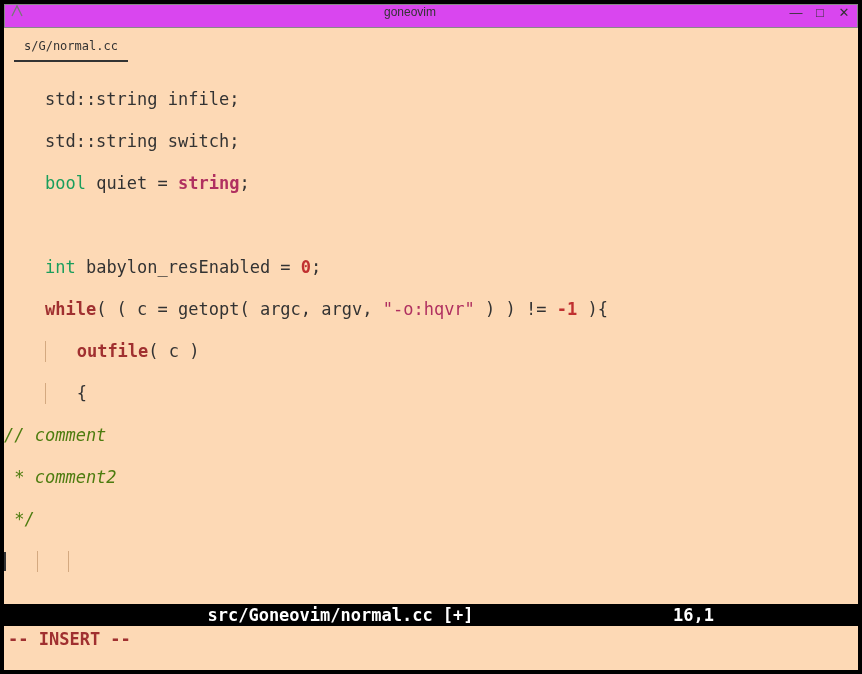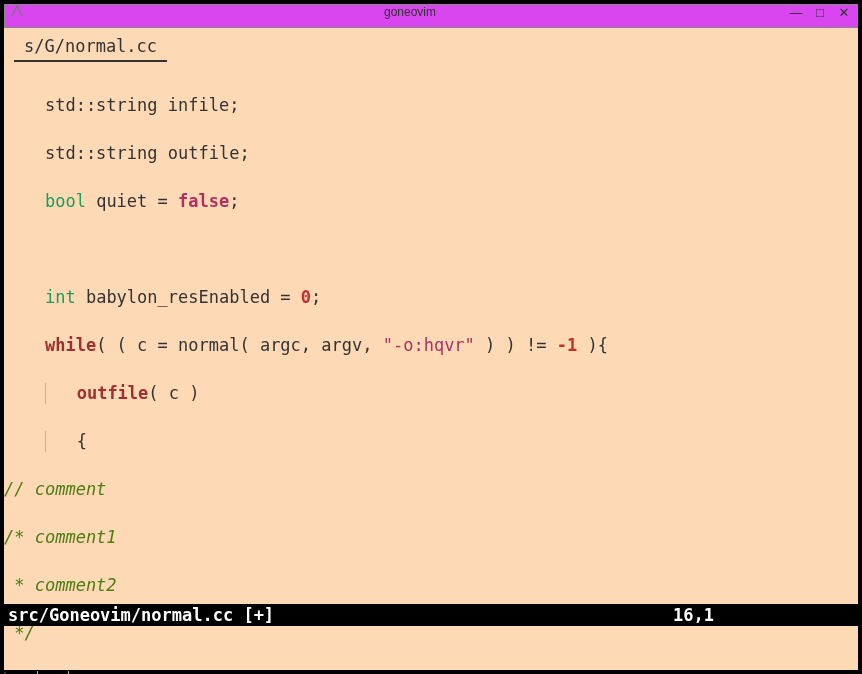--- a/index.html
+++ b/index.html
@@ -51,29 +51,29 @@
 }
 .tab-bar {
   display: flex;
   padding-left: 10px;
   padding-top: 6px;
 }
 .tab {
   padding: 2px 10px 3px 10px;
   border-bottom: 2px solid #333;
   color: #333;
-  font-size: 17px;
+  font-size: 12px;
 }
 .code-area {
   padding-top: 6px;
   color: #333;
   white-space: pre;
   position: relative;
 }
-.line { height: 21px; margin-top: 6px; }
+.line { height: 21px; }
 .indent-guide {
   border-left: 1px solid #d4a980;
   display: inline-block;
   height: 21px;
   vertical-align: top;
 }
 .kw-type { color: #1a9e5c; font-weight: normal; }
 .kw-ctrl { color: #a03030; font-weight: bold; }
 .str { color: #b03060; }
 .num { color: #c03030; font-weight: bold; }
@@ -92,21 +92,21 @@
   bottom: 44px;
   left: 0; right: 0;
   height: 22px;
   background: #000;
   color: #fff;
   font-weight: bold;
   display: flex;
   align-items: center;
   padding: 0 4px;
 }
-.status-file { flex: 1; }
+.status-file { flex: 1; text-align: center; }
 .status-pos { margin-right: 140px; }
 .modeline {
   position: absolute;
   bottom: 20px;
   left: 4px;
   color: #a03030;
   font-weight: bold;
 }
 </style>
 </head>
@@ -127,42 +127,42 @@
     </div>
   </div>
 
   <div class="editor">
     <div class="tab-bar">
       <div class="tab"> s/G/normal.cc </div>
     </div>
 
     <div class="code-area">
 <div class="line"><span>    std::string infile;</span></div>
-<div class="line"><span>    std::string outfile;</span></div>
-<div class="line">    <span class="kw-type">bool</span><span> quiet = </span><span class="bool">false</span><span>;</span></div>
+<div class="line"><span>    std::string switch;</span></div>
+<div class="line">    <span class="kw-type">bool</span><span> quiet = </span><span class="bool">string</span><span>;</span></div>
 <div class="line"> </div>
 <div class="line">    <span class="kw-type">int</span><span> babylon_resEnabled = </span><span class="num">0</span><span>;</span></div>
-<div class="line">    <span class="kw-ctrl">while</span><span>( ( c = normal( argc, argv, </span><span class="str">"-o:hqvr"</span><span> ) ) != </span><span class="num">-1</span><span> ){</span></div>
+<div class="line">    <span class="kw-ctrl">while</span><span>( ( c = getopt( argc, argv, </span><span class="str">"-o:hqvr"</span><span> ) ) != </span><span class="num">-1</span><span> ){</span></div>
 <div class="line">    <span class="indent-guide"></span>   <span class="kw-ctrl">outfile</span><span>( c )</span></div>
 <div class="line">    <span class="indent-guide"></span>   <span>{</span></div>
 <div class="line"><span class="comment">// comment</span></div>
-<div class="line"><span class="comment">/* comment1</span></div>
 <div class="line"><span class="comment"> * comment2</span></div>
 <div class="line"><span class="comment"> */</span></div>
 <div class="line"><span class="cursor"></span>   <span class="indent-guide"></span>   <span class="indent-guide"></span></div>
 
 
 
 
 
 
 
 
 
 
     </div>
 
     <div class="statusline">
       <span class="status-file">src/Goneovim/normal.cc [+]</span>
       <span class="status-pos">16,1</span>
     </div>
+    <div class="modeline">-- INSERT --</div>
   </div>
 </div>
 
 </body></html>

